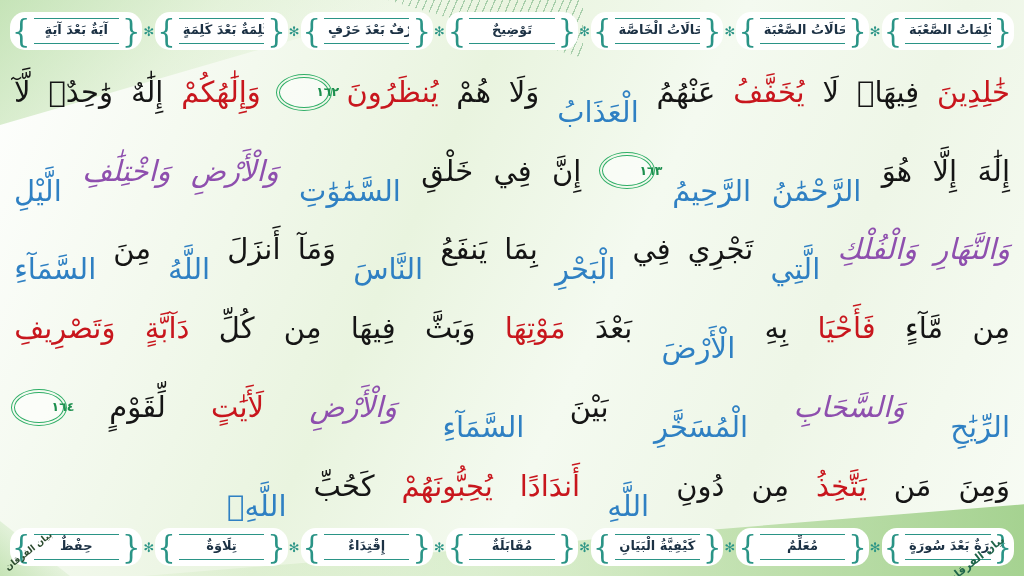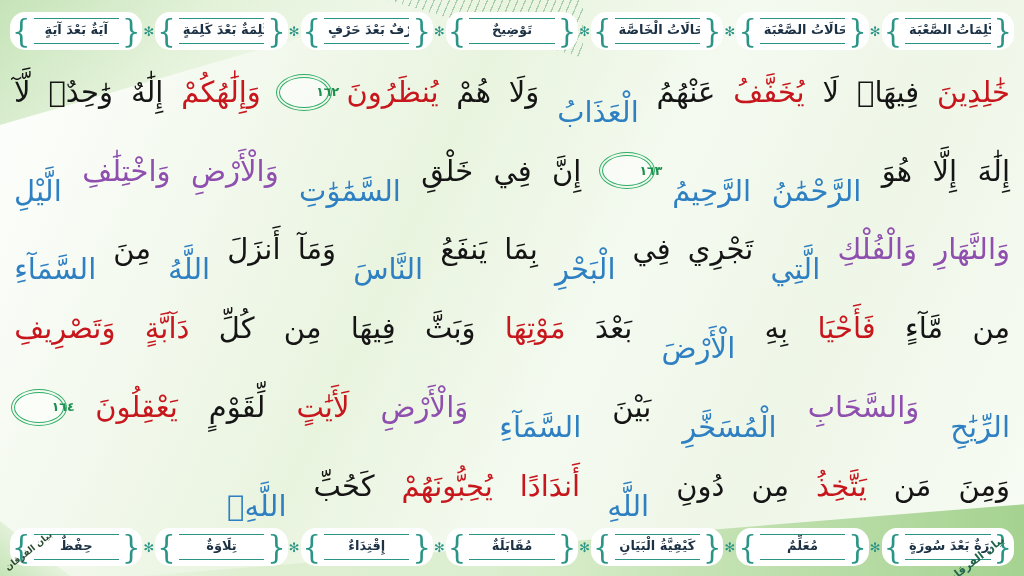--- a/index.html
+++ b/index.html
@@ -41,21 +41,21 @@
   
   .quran{ position:absolute; top:54px; bottom:52px; left:14px; right:14px;
     display:flex; flex-direction:column; justify-content:space-between; z-index:2; }
   .qline{ display:flex; direction:rtl; align-items:center; justify-content:space-between;
     height:76px; font-size:29px; line-height:1.25; }
   .qline:last-child{ justify-content:flex-start; gap:27px; }
   .word{ white-space:nowrap; cursor:pointer; }
   .c-black{ color:var(--ink); }
   .c-red{ color:var(--red);font-family:Liberation Serif, serif; }
   .c-blue{ color:var(--blue);margin-top:40px; }
-  .c-purple{ color:var(--purple); }
+  .c-purple{ color:var(--purple);font-style:italic; }
   .verse-badge{ width:31px; height:31px; flex:0 0 auto; border:1.6px solid var(--verse);
     outline:1px solid var(--verse); outline-offset:2.5px; border-radius:50%;
     display:inline-flex; align-items:center; justify-content:center;
     color:var(--verse-digit); font-size:12.5px; font-weight:bold; background:rgba(255,255,255,.55);padding-left:48px; }
 
   
   .sig{ position:absolute; color:#20654a; font-weight:bold; z-index:6; pointer-events:none; }
   .sig-br{ right:14px; bottom:10px; transform:rotate(-38deg); font-size:11px; }
   .sig-bl{ left:0px; bottom:20px; transform:rotate(-38deg); font-size:9px; color:#2b4a2e; }
 </style>
@@ -176,21 +176,20 @@
     </div>
     <div class="qline">
       <span class="word c-blue">الرِّيَٰحِ</span>
       <span class="word c-purple">وَالسَّحَابِ</span>
       <span class="word c-blue">الْمُسَخَّرِ</span>
       <span class="word c-black">بَيْنَ</span>
       <span class="word c-blue">السَّمَآءِ</span>
       <span class="word c-purple">وَالْأَرْضِ</span>
       <span class="word c-red">لَأَيَٰتٍ</span>
       <span class="word c-black">لِّقَوْمٍ</span>
-      <span class="word c-red">يَعْقِلُونَ</span>
       <span class="verse-badge">١٦٤</span>
     </div>
     <div class="qline">
       <span class="word c-black">وَمِنَ</span>
       <span class="word c-black">مَن</span>
       <span class="word c-red">يَتَّخِذُ</span>
       <span class="word c-black">مِن</span>
       <span class="word c-black">دُونِ</span>
       <span class="word c-blue">اللَّهِ</span>
       <span class="word c-red">أَندَادًا</span>

